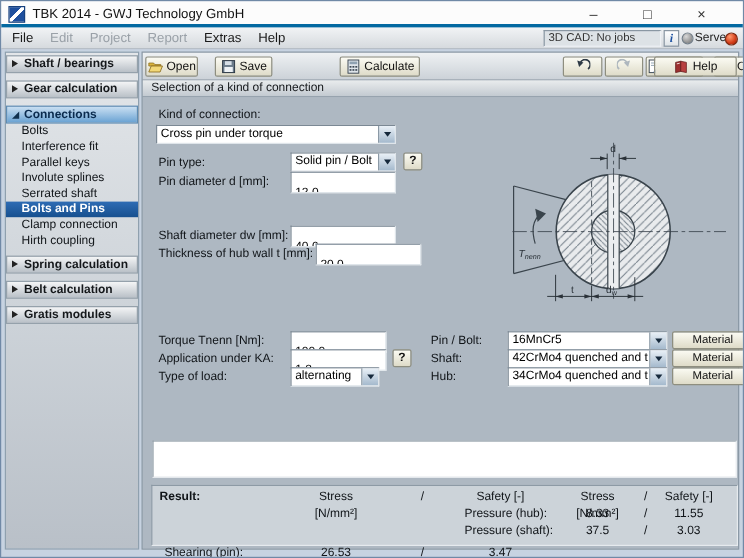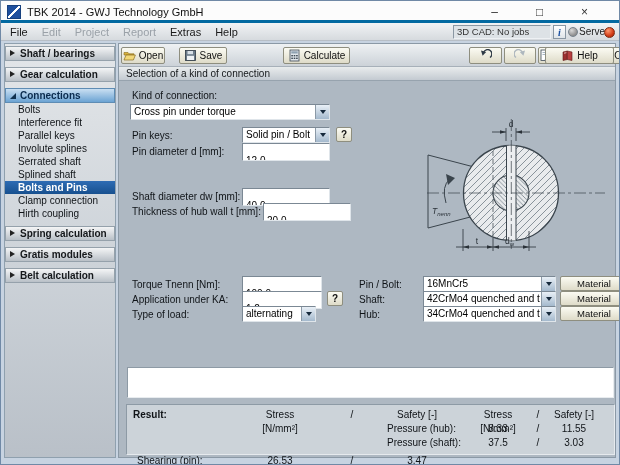--- a/index.html
+++ b/index.html
@@ -115,27 +115,26 @@
 
   <div class="sidebar">
     <div class="side-header first"><i class="tri-right"></i><span>Shaft / bearings</span></div>
     <div class="side-header"><i class="tri-right"></i><span>Gear calculation</span></div>
     <div class="side-header active"><i class="tri-expanded"></i><span>Connections</span></div>
     <div class="side-item">Bolts</div>
     <div class="side-item">Interference fit</div>
     <div class="side-item">Parallel keys</div>
     <div class="side-item">Involute splines</div>
     <div class="side-item">Serrated shaft</div>
-    <div class="side-item">Splined shaft</div>
     <div class="side-item selected">Bolts and Pins</div>
     <div class="side-item">Clamp connection</div>
     <div class="side-item">Hirth coupling</div>
     <div class="side-header"><i class="tri-right"></i><span>Spring calculation</span></div>
+    <div class="side-header"><i class="tri-right"></i><span>Belt calculation</span></div>
     <div class="side-header"><i class="tri-right"></i><span>Gratis modules</span></div>
-    <div class="side-header"><i class="tri-right"></i><span>Belt calculation</span></div>
   </div>
 
   <div class="main">
 
     <div class="toolbar">
       <button class="tb" style="left:2px;width:44px">
         <span class="tb-icon">
             <svg width="13" height="13" viewBox="0 0 13 13">
               <path d="M1 3.5h4l1 1.3h5v1.2H1z" fill="#d9b23c" stroke="#8a6d1f" stroke-width="0.6"></path>
               <path d="M1 11 L3 6 H12.4 L10.4 11 Z" fill="#f2d878" stroke="#8a6d1f" stroke-width="0.7"></path>
@@ -236,21 +235,21 @@
     <div class="form">
 
       <span class="lbl" style="left:13px;top:9px">Kind of connection:</span>
       <div class="combo" style="left:11px;top:23px;width:200px">
         <span class="combo-text">Cross pin under torque</span>
         <span class="combo-btn">
             <i class="tri-down"></i>
           </span>
       </div>
 
-      <span class="lbl" style="left:13px;top:49px">Pin keys:</span>
+      <span class="lbl" style="left:13px;top:49px">Pin type:</span>
       <div class="combo" style="left:123px;top:46px;width:88px">
         <span class="combo-text">Solid pin / Bolt</span>
         <span class="combo-btn">
             <i class="tri-down"></i>
           </span>
       </div>
       <button class="btn3d qbtn" style="left:217px;top:46px">?</button>
 
       <span class="lbl" style="left:13px;top:65px">Pin diameter d [mm]:</span>
       <input class="field" style="left: 123px; top: 62px; width: 88px;" value="12.0">

